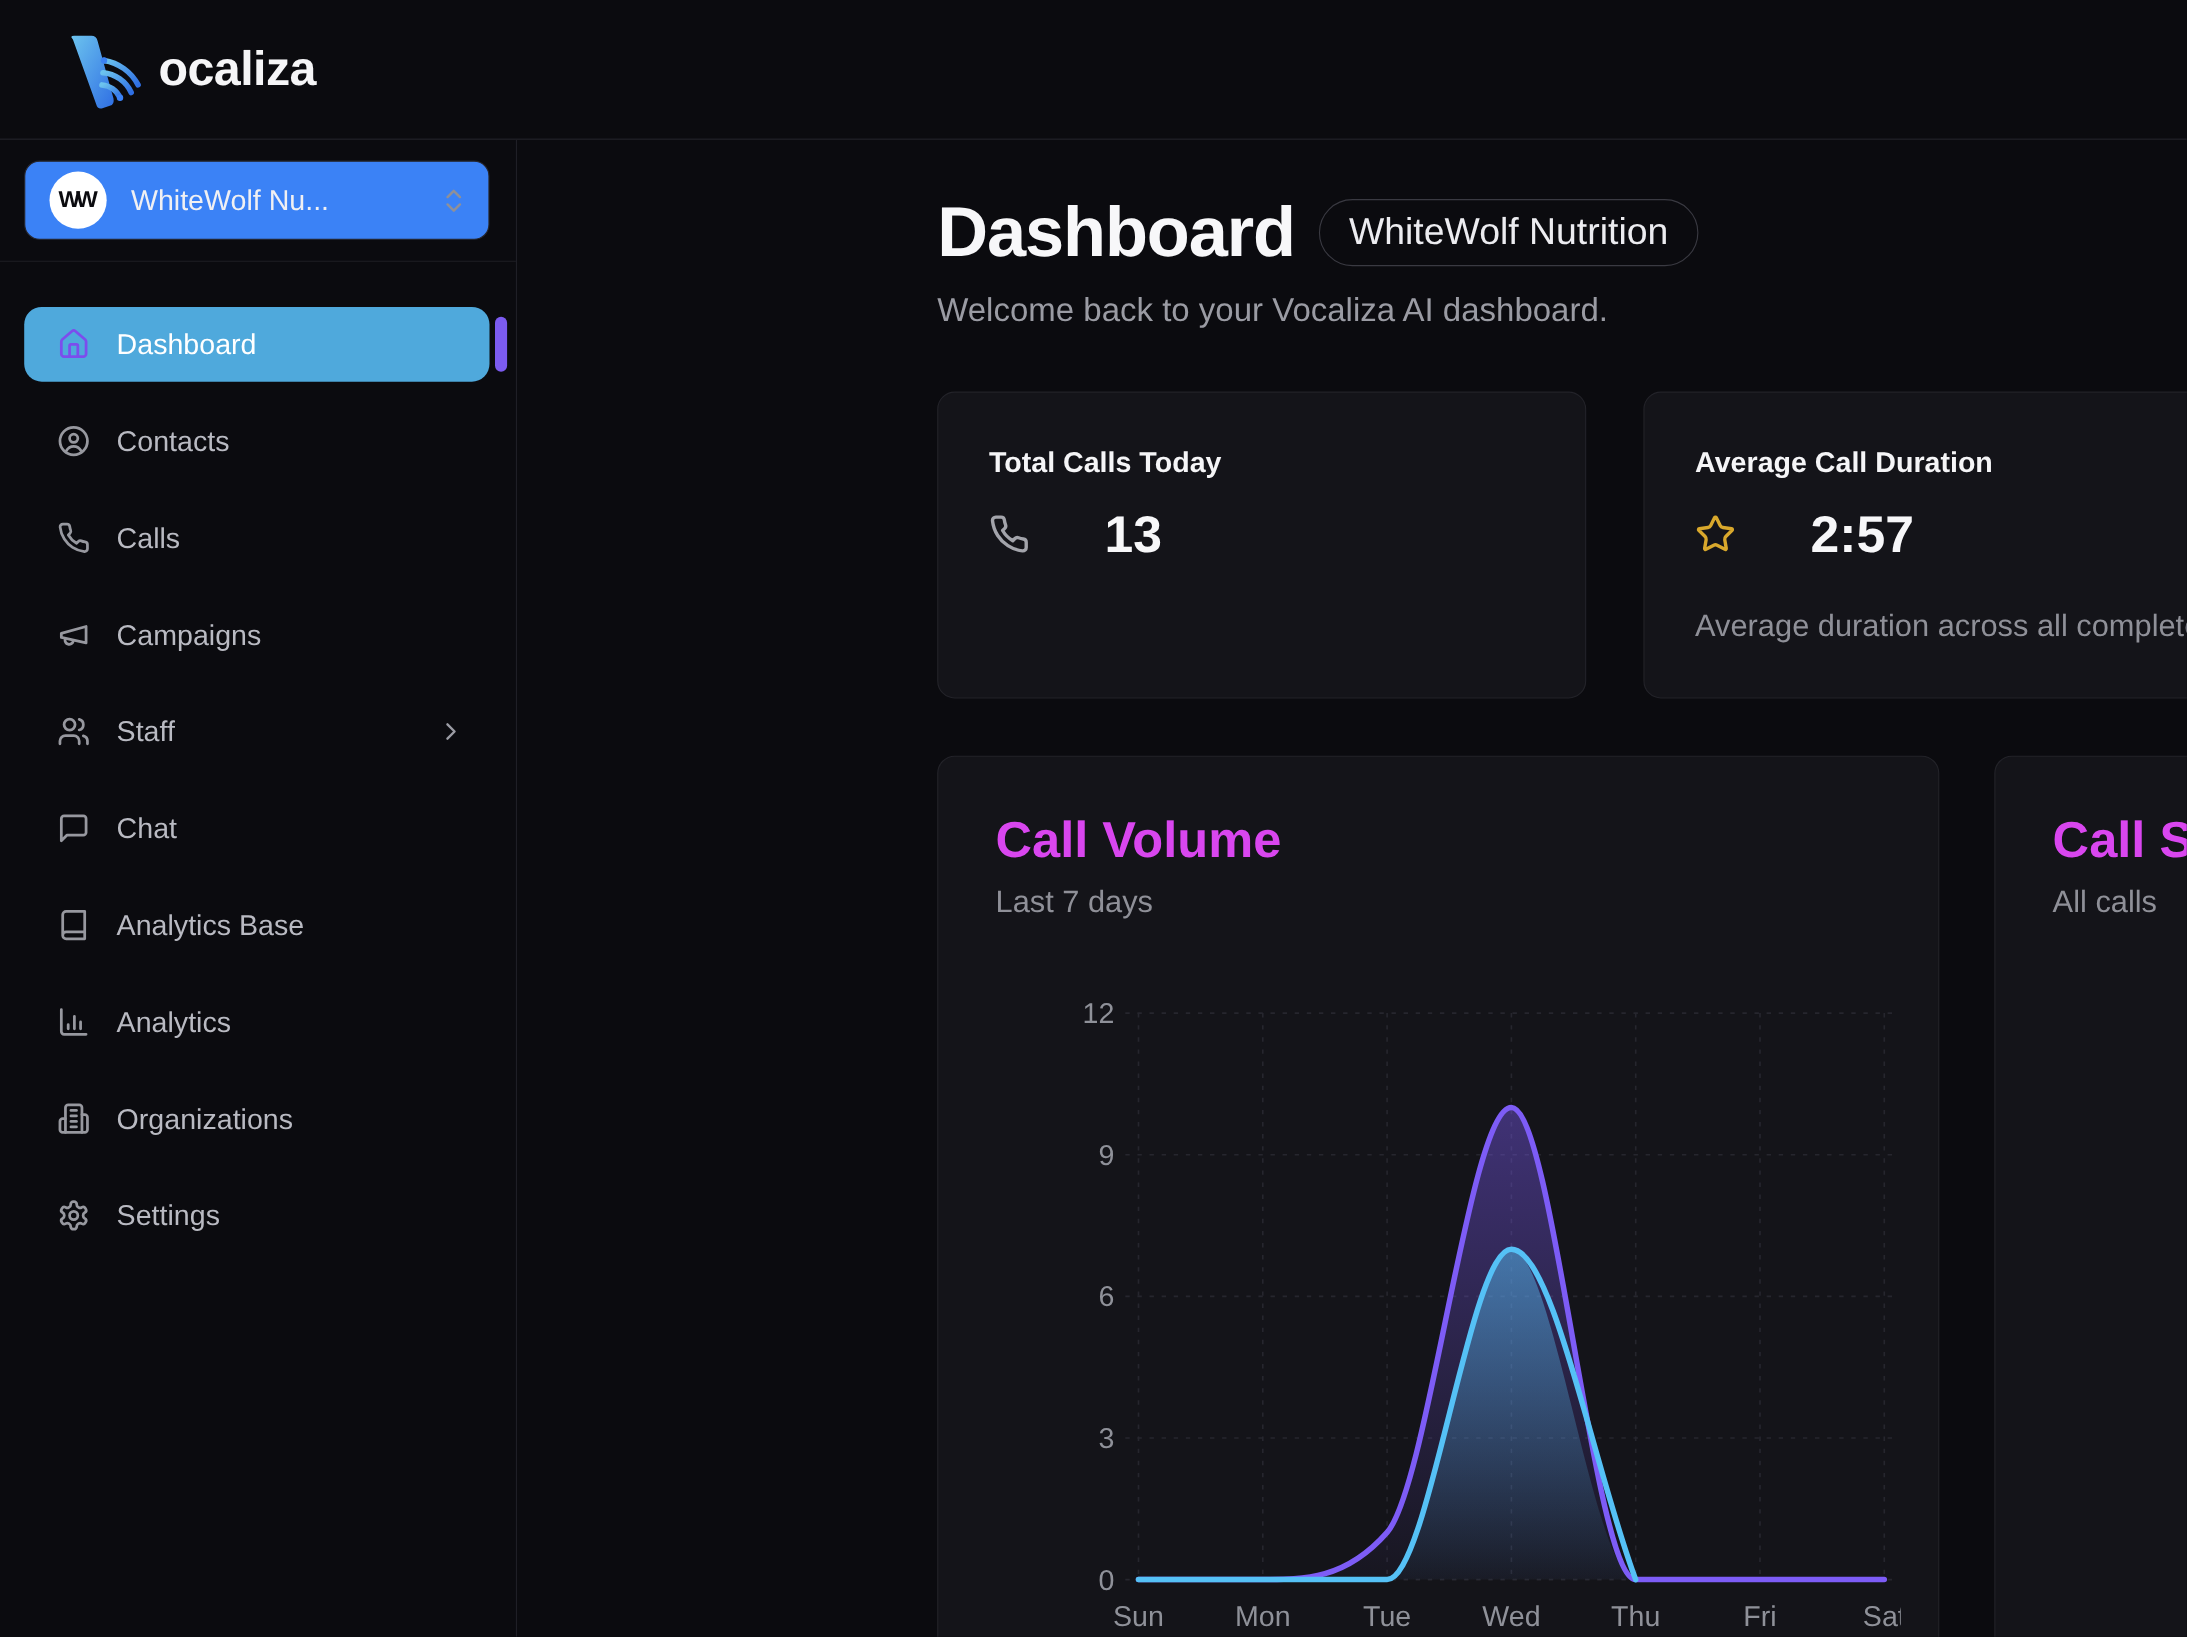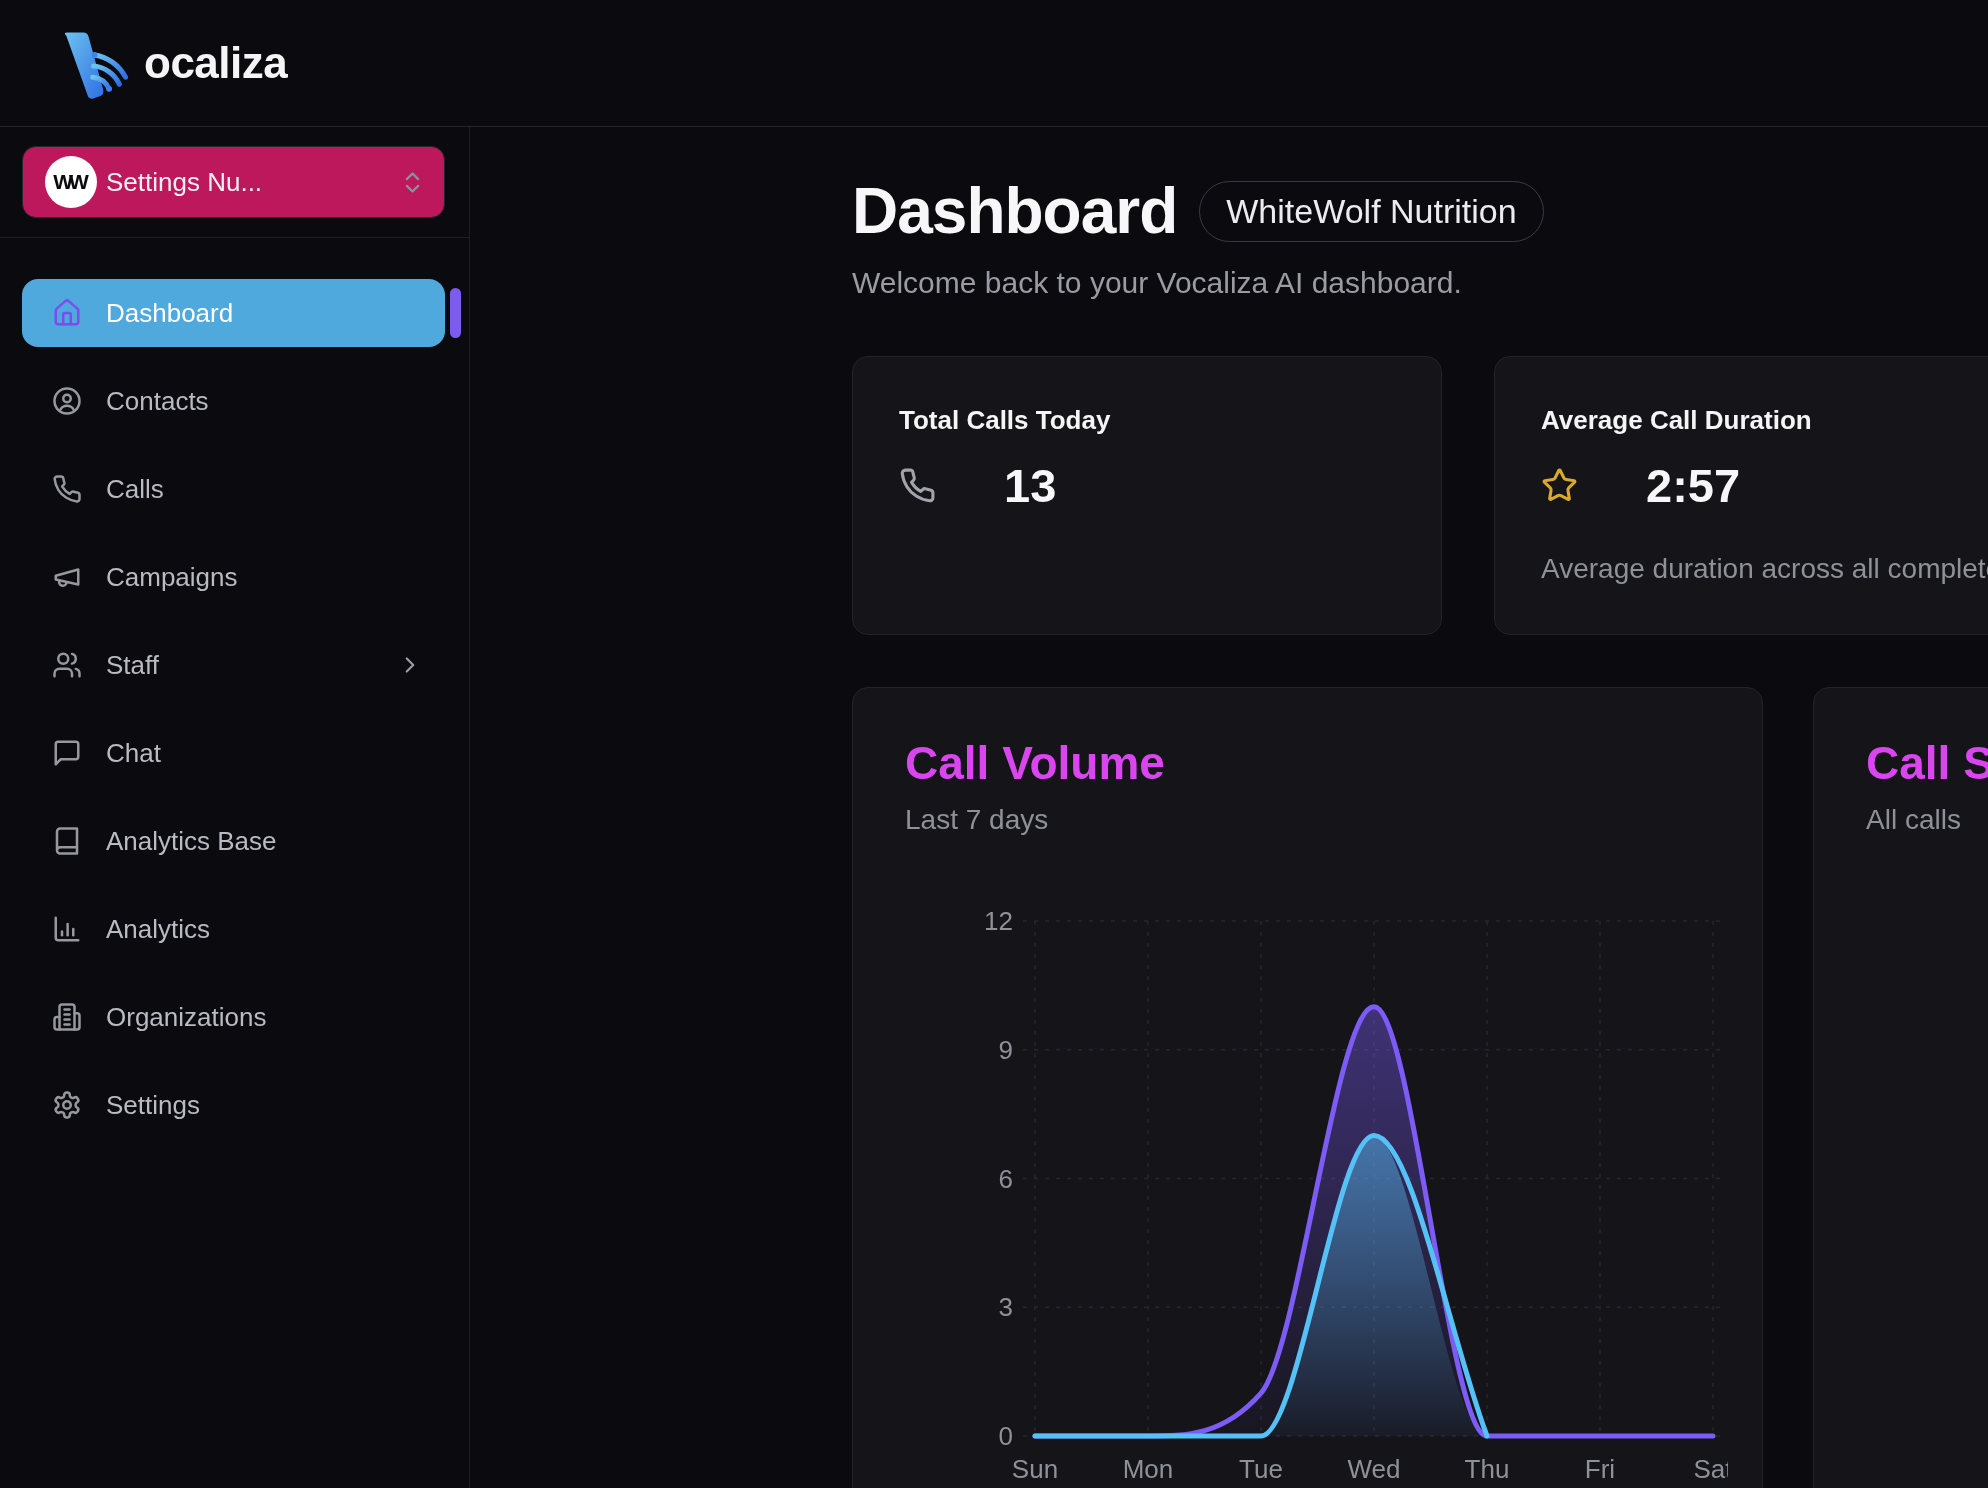--- a/index.html
+++ b/index.html
@@ -14,22 +14,22 @@
   .logo { display:flex; align-items:center; gap:20px; }
   .logo-mark { width:76px; height:76px; margin-top:6px; }
   .logo-text { font-size:44px; font-weight:800; letter-spacing:-0.5px; color:#f5f5f7; margin-left:-6px; }
 
   
   .layout { display:flex; height:1361px; }
   .sidebar { width:470px; flex-shrink:0; border-right:1px solid #1f1f26; padding:19px 24px 0 22px; }
   .main { flex:1; padding:47px 0 0 382px; }
 
   
-  .org-selector { height:72px; border:1.5px solid #26262d; background:#be185d; border-radius:14px;
-    display:flex; align-items:center; gap:9px; padding:0 18px 0 22px; cursor:pointer; }
+  .org-selector { height:72px; border:1.5px solid #26262d; background:#3b82f6; border-radius:14px;
+    display:flex; align-items:center; gap:22px; padding:0 18px 0 22px; cursor:pointer; }
   .org-avatar { width:52px; height:52px; border-radius:50%; background:#ffffff; color:#0b0b0f;
     display:flex; align-items:center; justify-content:center; font-weight:800; font-size:21px; letter-spacing:-4px; padding-right:4px; }
   .org-label { flex:1; font-size:26px; color:#f0f0f3; white-space:nowrap; overflow:hidden; }
   .org-chevron { width:27px; height:27px; color:#8f9098; flex-shrink:0; }
   .sidebar-divider { height:1px; background:#1d1d24; margin:19px -24px 0 -22px; }
 
   
   .nav { padding-top:41px; display:flex; flex-direction:column; gap:20px; }
   .nav-item { position:relative; height:68px; display:flex; align-items:center; gap:24px;
     padding:0 22px 0 30px; border-radius:16px; color:#b9bac2; font-size:26px; cursor:pointer; }
@@ -100,21 +100,21 @@
     </svg>
     <span class="logo-text">ocaliza</span>
   </div>
 </header>
 
 <div class="layout">
 
   <aside class="sidebar">
     <div class="org-selector">
       <span class="org-avatar">WW</span>
-      <span class="org-label">Settings Nu...</span>
+      <span class="org-label">WhiteWolf Nu...</span>
       <span class="org-chevron">
         <svg viewBox="0 0 24 24" fill="none" stroke="currentColor" stroke-width="2" stroke-linecap="round" stroke-linejoin="round">
             <path d="m7 15 5 5 5-5"></path>
             <path d="m7 9 5-5 5 5"></path>
           </svg>
       </span>
     </div>
     <div class="sidebar-divider"></div>
 
     <nav class="nav">

